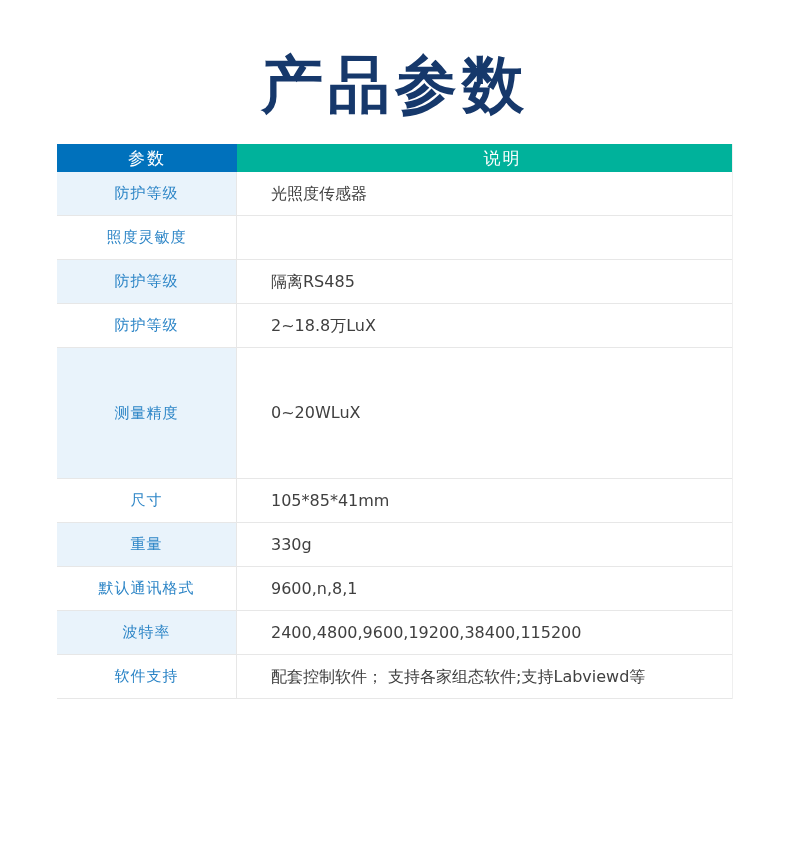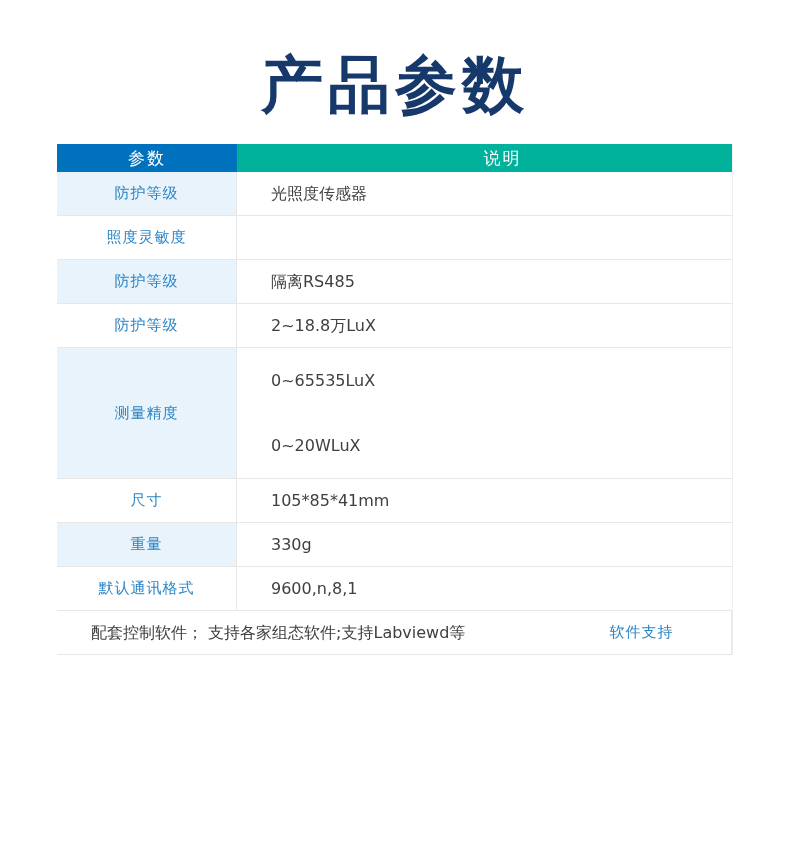--- a/index.html
+++ b/index.html
@@ -119,21 +119,20 @@
         </div>
         <div class="row body-row">
           <div class="cell pcell">防护等级</div>
           <div class="cell dcell">
             <div class="dline">2~18.8万LuX</div>
           </div>
         </div>
         <div class="row body-row tall">
           <div class="cell pcell shaded">测量精度</div>
           <div class="cell dcell">
-            <div class="dline">0~65535LuX</div>
             <div class="dline">0~20WLuX</div>
           </div>
         </div>
         <div class="row body-row">
           <div class="cell pcell">尺寸</div>
           <div class="cell dcell">
             <div class="dline">105*85*41mm</div>
           </div>
         </div>
         <div class="row body-row">
@@ -142,20 +141,26 @@
             <div class="dline">330g</div>
           </div>
         </div>
         <div class="row body-row">
           <div class="cell pcell">默认通讯格式</div>
           <div class="cell dcell">
             <div class="dline">9600,n,8,1</div>
           </div>
         </div>
         <div class="row body-row">
+          <div class="cell pcell shaded">波特率</div>
+          <div class="cell dcell">
+            <div class="dline">2400,4800,9600,19200,38400,115200</div>
+          </div>
+        </div>
+        <div class="row body-row">
+          <div class="cell pcell">软件支持</div>
           <div class="cell dcell">
             <div class="dline">配套控制软件； 支持各家组态软件;支持Labviewd等</div>
           </div>
-          <div class="cell pcell">软件支持</div>
         </div>
       </div>
   </div>
 </div>
 
 </body></html>

